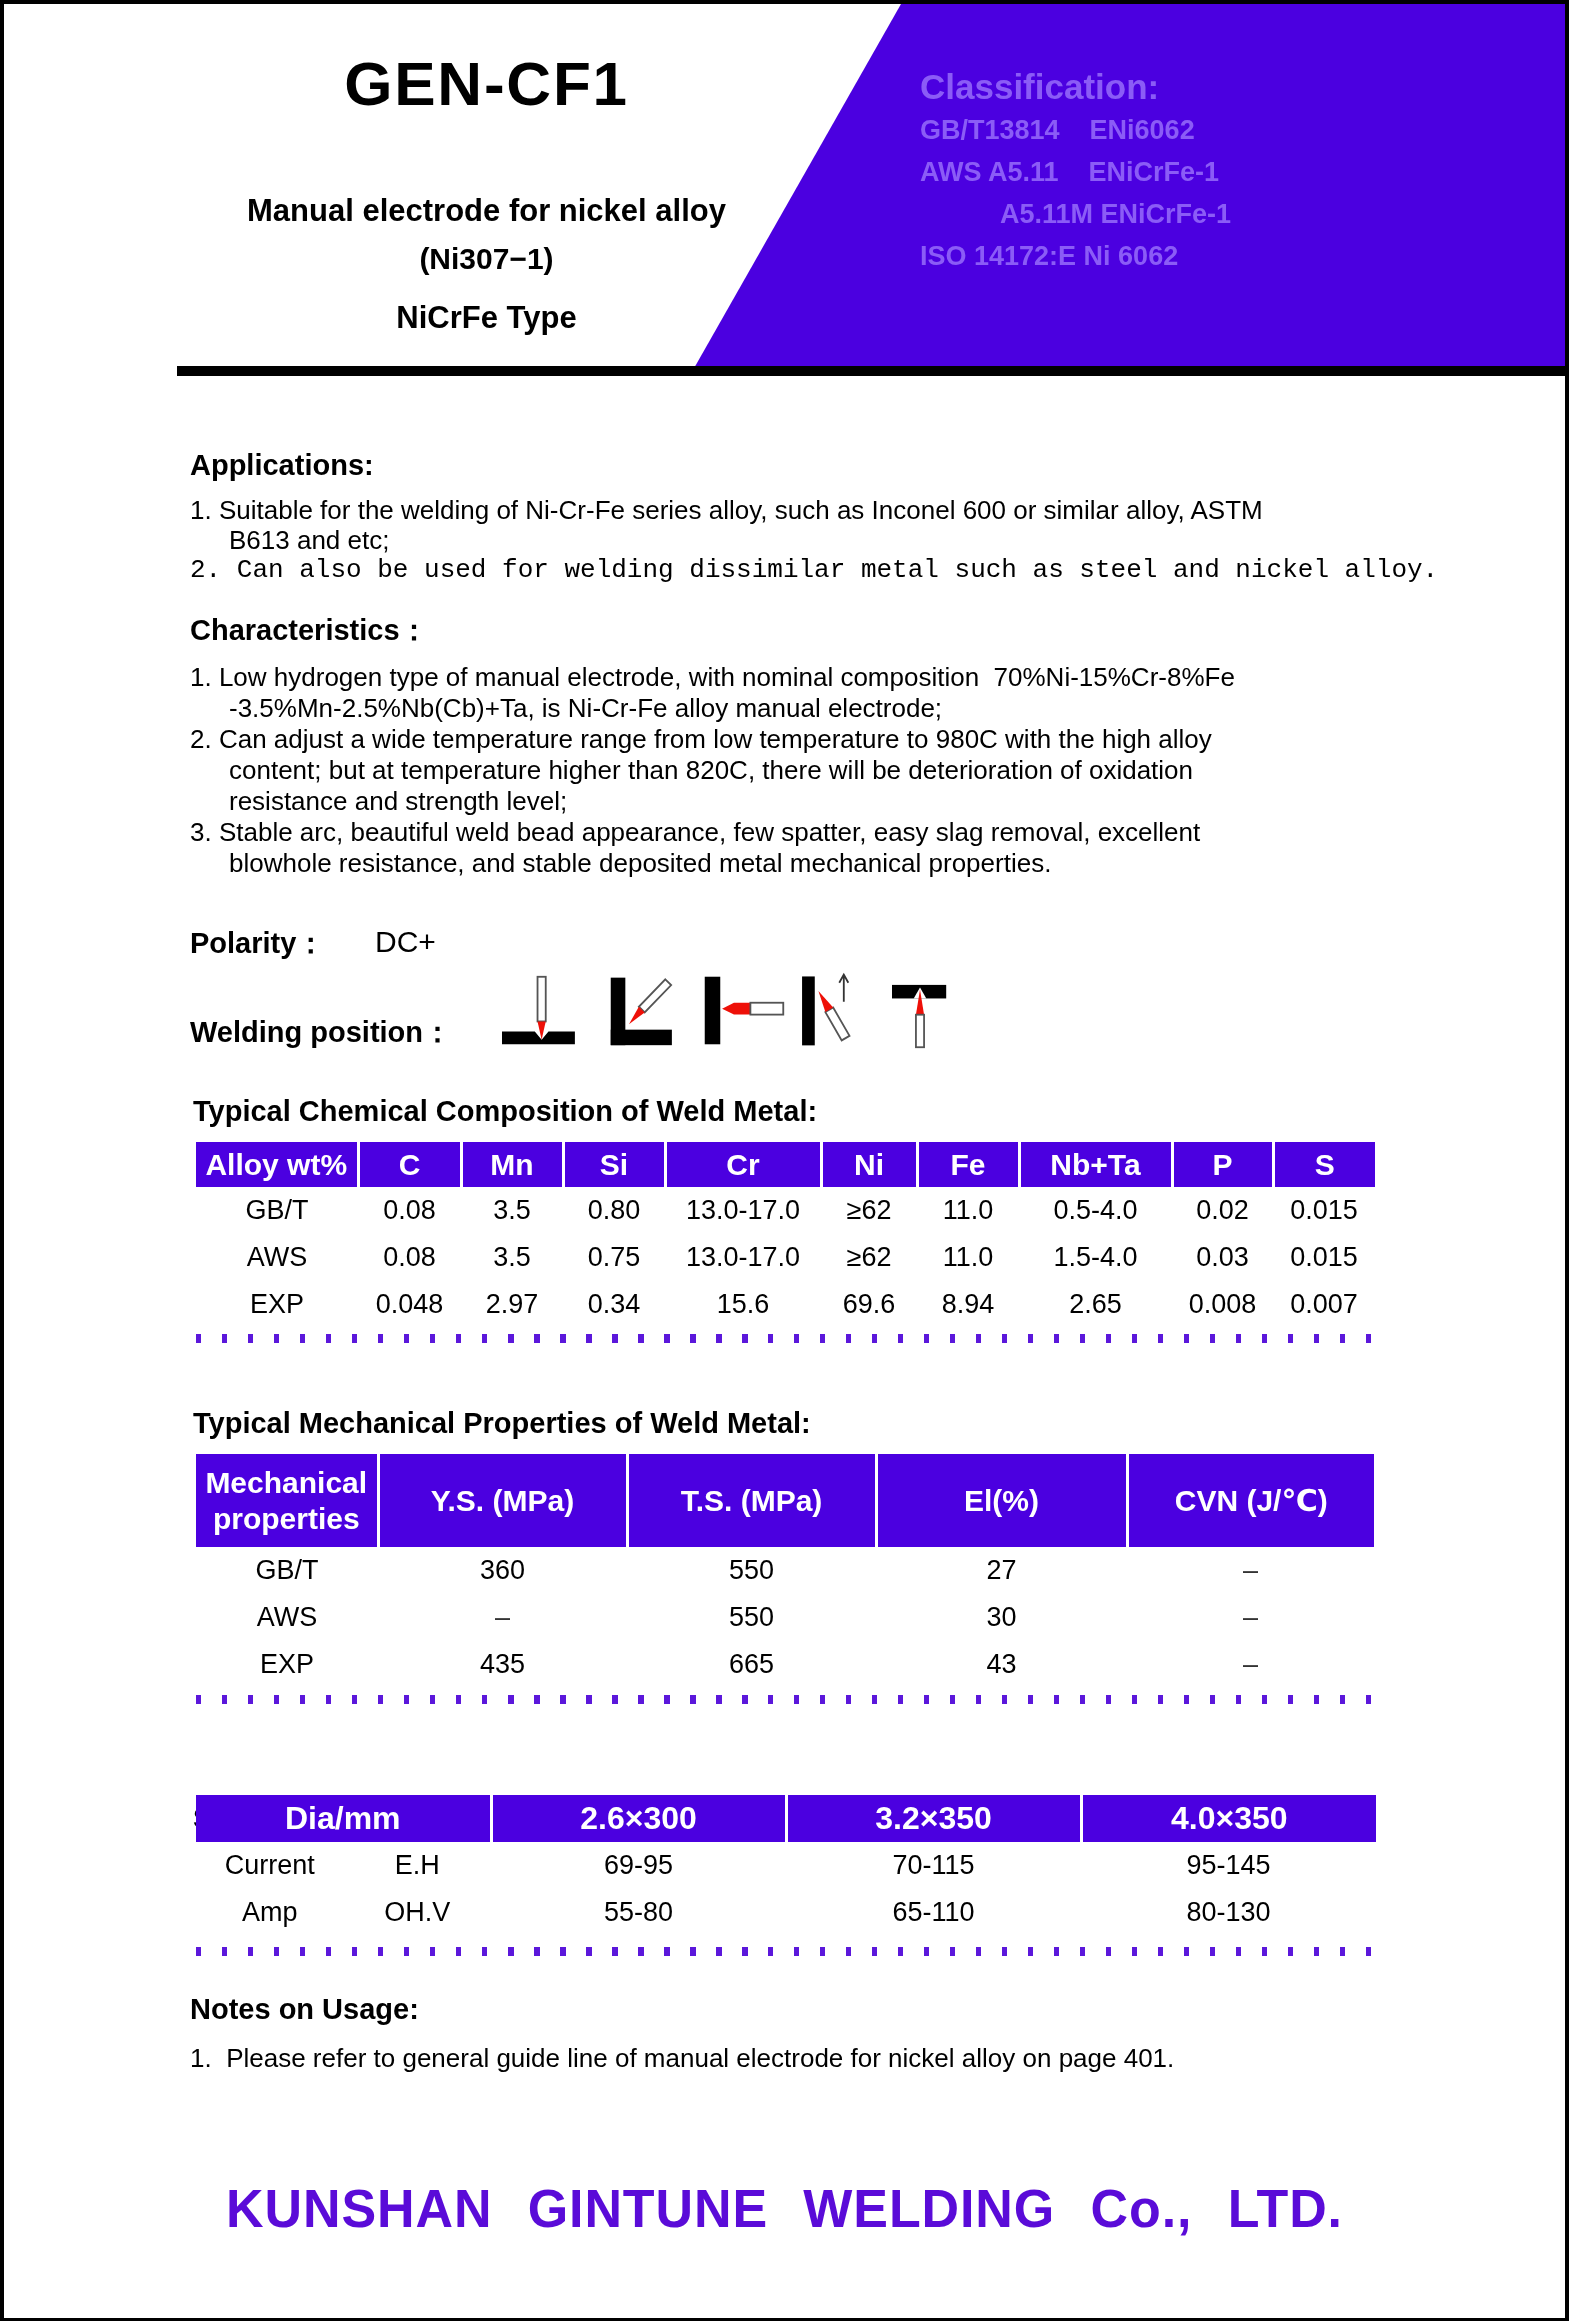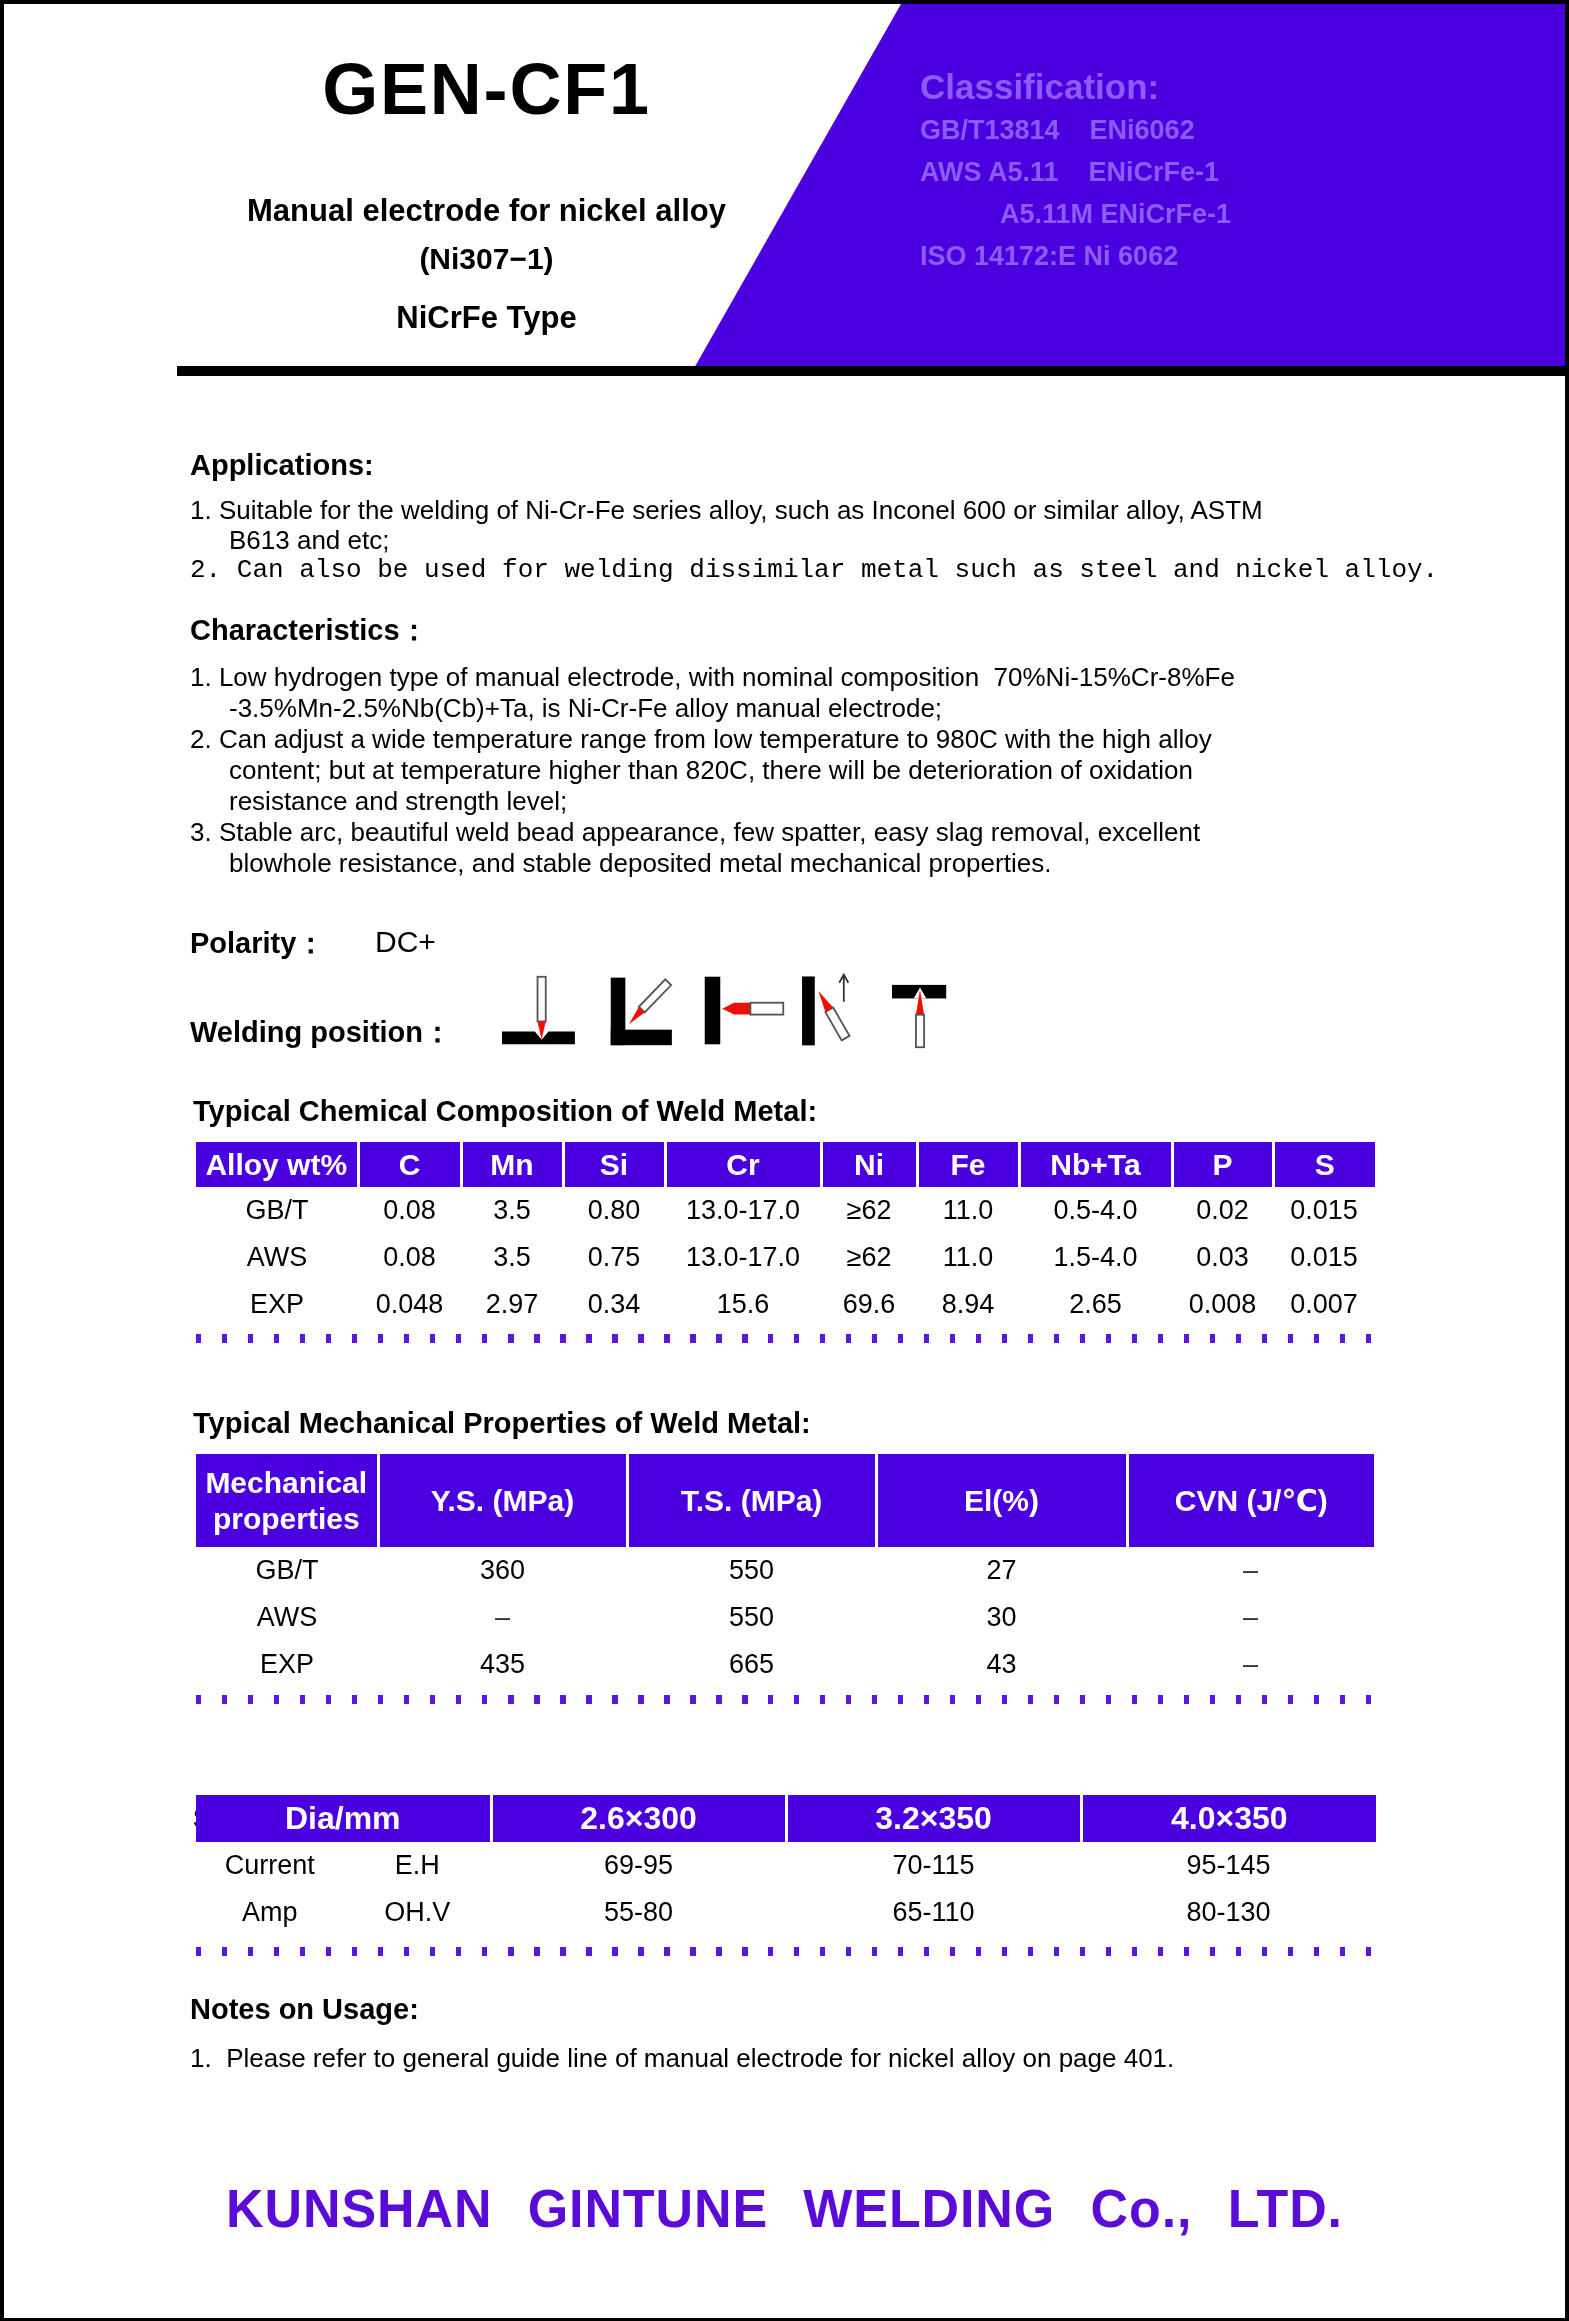--- a/index.html
+++ b/index.html
@@ -9,21 +9,21 @@
     font-family:"Liberation Sans","DejaVu Sans",sans-serif;color:#000;
   }
   
   .purple-band{
     position:absolute;top:0;left:627px;width:937px;height:366px;
     background:#4B00E0;
     clip-path:polygon(270px 0,937px 0,937px 366px,62px 366px);
   }
   .product-title{
     position:absolute;top:44px;left:155px;width:655px;text-align:center;
-    font-size:72px;font-weight:bold;letter-spacing:1.8px;white-space:pre;
+    font-size:62px;font-weight:bold;letter-spacing:1.8px;white-space:pre;
   }
   .sub1{position:absolute;top:189px;left:155px;width:655px;text-align:center;font-size:31px;font-weight:bold;}
   .sub2{position:absolute;top:238px;left:155px;width:655px;text-align:center;font-size:30px;font-weight:bold;}
   .sub3{position:absolute;top:296px;left:155px;width:655px;text-align:center;font-size:31px;font-weight:bold;}
   .cls-block{position:absolute;top:60px;left:916px;color:#8b5cf6;font-weight:bold;}
   .cls-title{font-size:35px;line-height:45px;white-space:pre;}
   .cls-line{font-size:27px;line-height:42px;white-space:pre;}
   .cls-indent{padding-left:80px;}
   .header-bar{position:absolute;left:173px;top:362px;width:1392px;height:10px;background:#000;}
   

